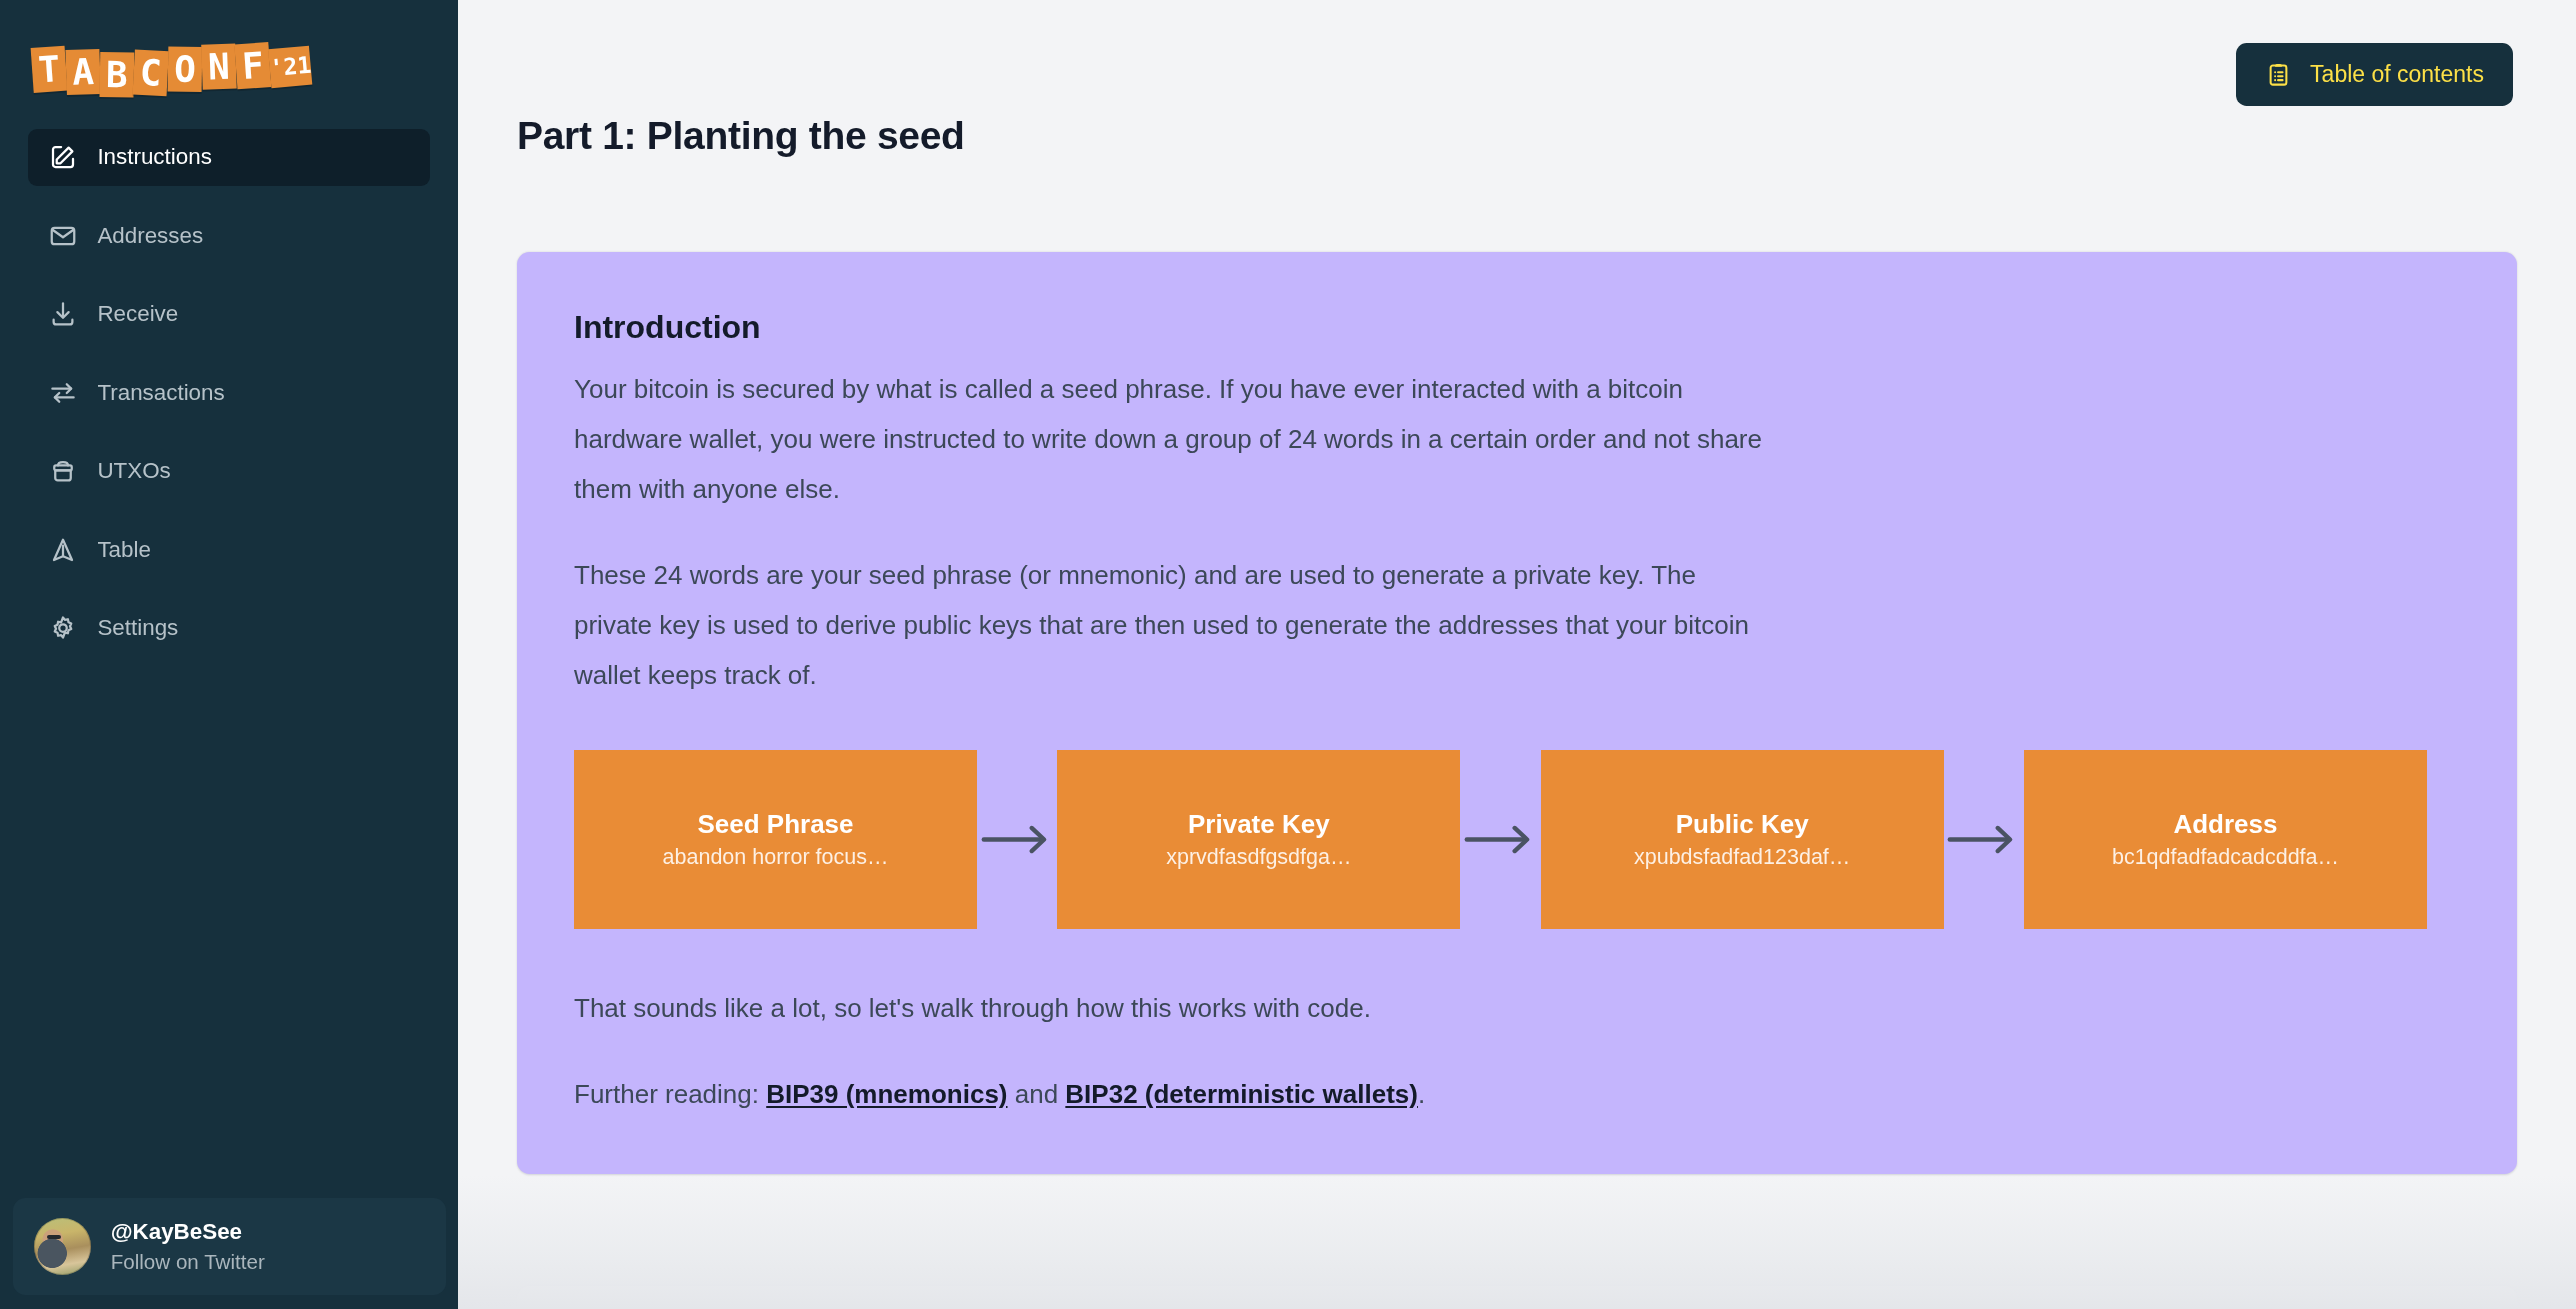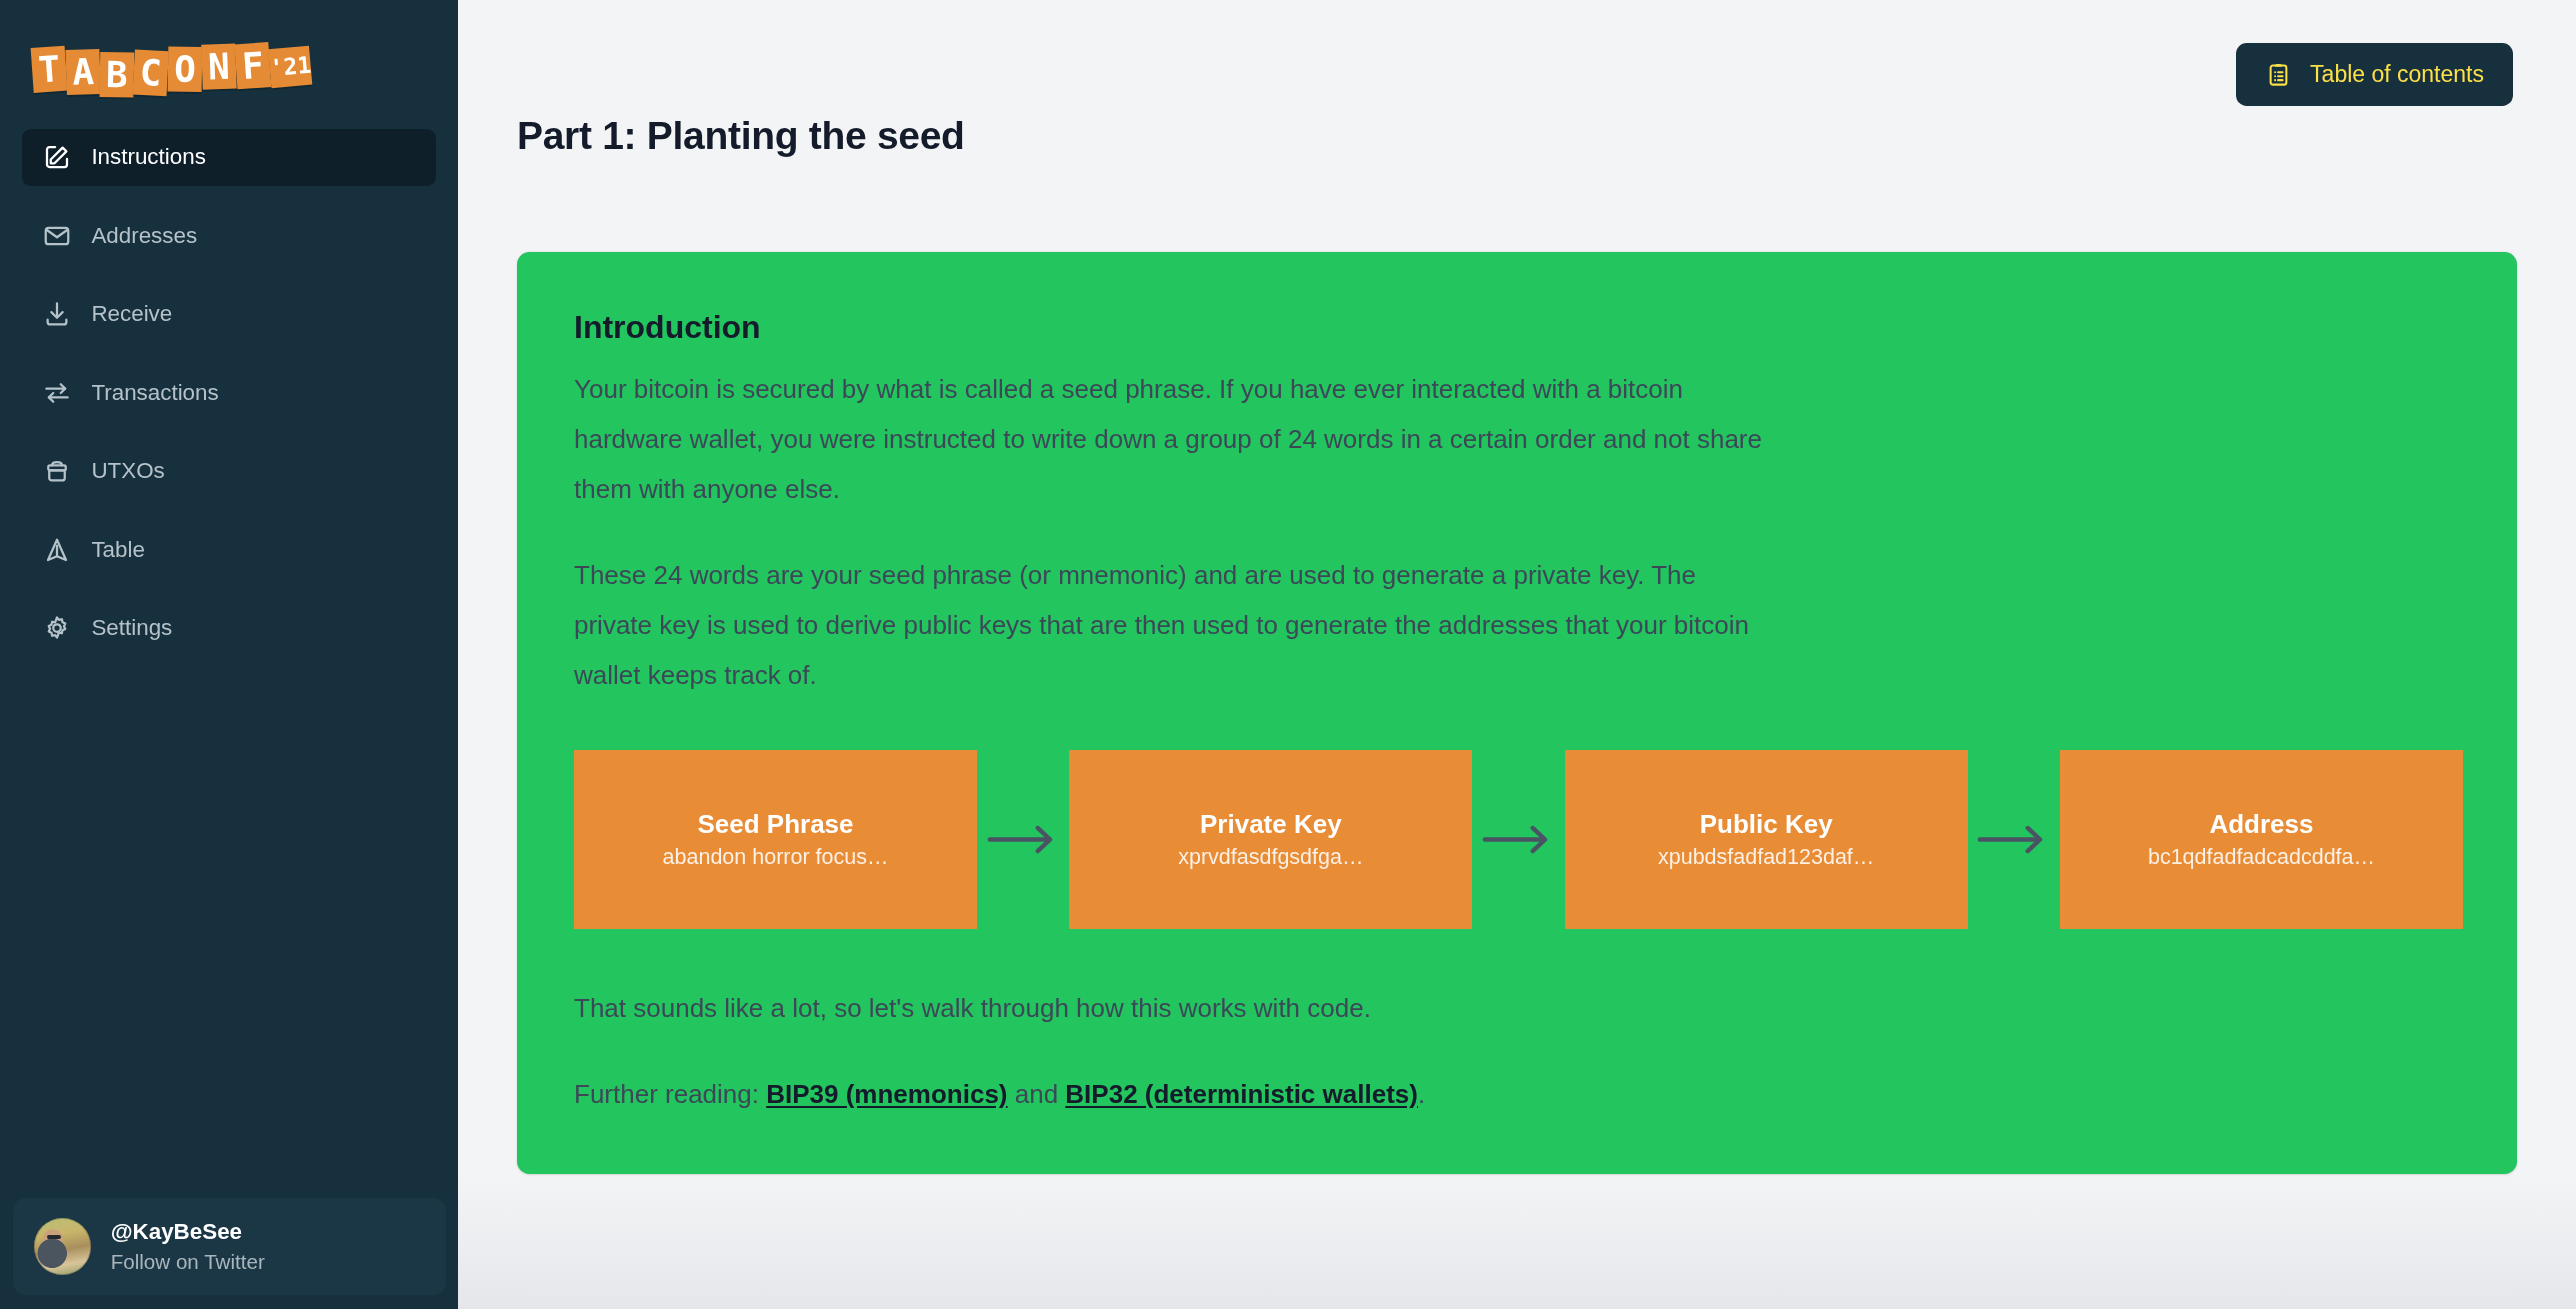--- a/index.html
+++ b/index.html
@@ -44,21 +44,21 @@
   .logo .t6 { transform: rotate(-4deg) translateY(-1.8px); }
   .logo .yr {
     background: #e58b35; color: #fff;
     font-family: "DejaVu Sans Mono", monospace;
     font-weight: bold; font-size: 23px; line-height: 39px;
     width: 41px; text-align: center;
     transform: rotate(-5deg) translateY(-3.6px);
     box-shadow: 0 1.8px 0 rgba(0,0,0,.18);
   }
 
-  .nav { padding: 0 22px; margin-top: 3.6px; }
+  .nav { padding: 0 28px; margin-top: 3.6px; }
   .nav-item {
     display: flex; align-items: center; gap: 19.7px;
     height: 57px; padding: 0 19.7px;
     border-radius: 9px;
     color: #b6c2c9;
     font-size: 22.4px;
     margin-bottom: 21.5px;
     cursor: pointer;
   }
   .nav-item .ic { width: 30px; height: 30px; flex: 0 0 30px; display:block; }
@@ -115,24 +115,24 @@
 
   .page-title {
     position: absolute; left: 59px; top: 114px;
     font-size: 39px; font-weight: bold; color: #141b2a;
     letter-spacing: -0.3px;
   }
 
   .card {
     position: absolute; left: 59px; top: 252px;
     width: 2000px;
-    background: #22c55e;
+    background: #c4b5fd;
     border-radius: 12.5px;
     box-shadow: 0 0.9px 2.7px rgba(16,24,40,.09), 0 0.9px 1.8px rgba(16,24,40,.06);
-    padding: 57px 54px 55px 57px;
+    padding: 57px 90px 55px 57px;
   }
   .card-h2 {
     font-size: 32px; font-weight: bold; color: #141b2a;
     margin-bottom: 18px;
   }
   .para {
     font-size: 26px; line-height: 50px; color: #3c4858;
     max-width: 1190px;
     margin-bottom: 36px;
   }

